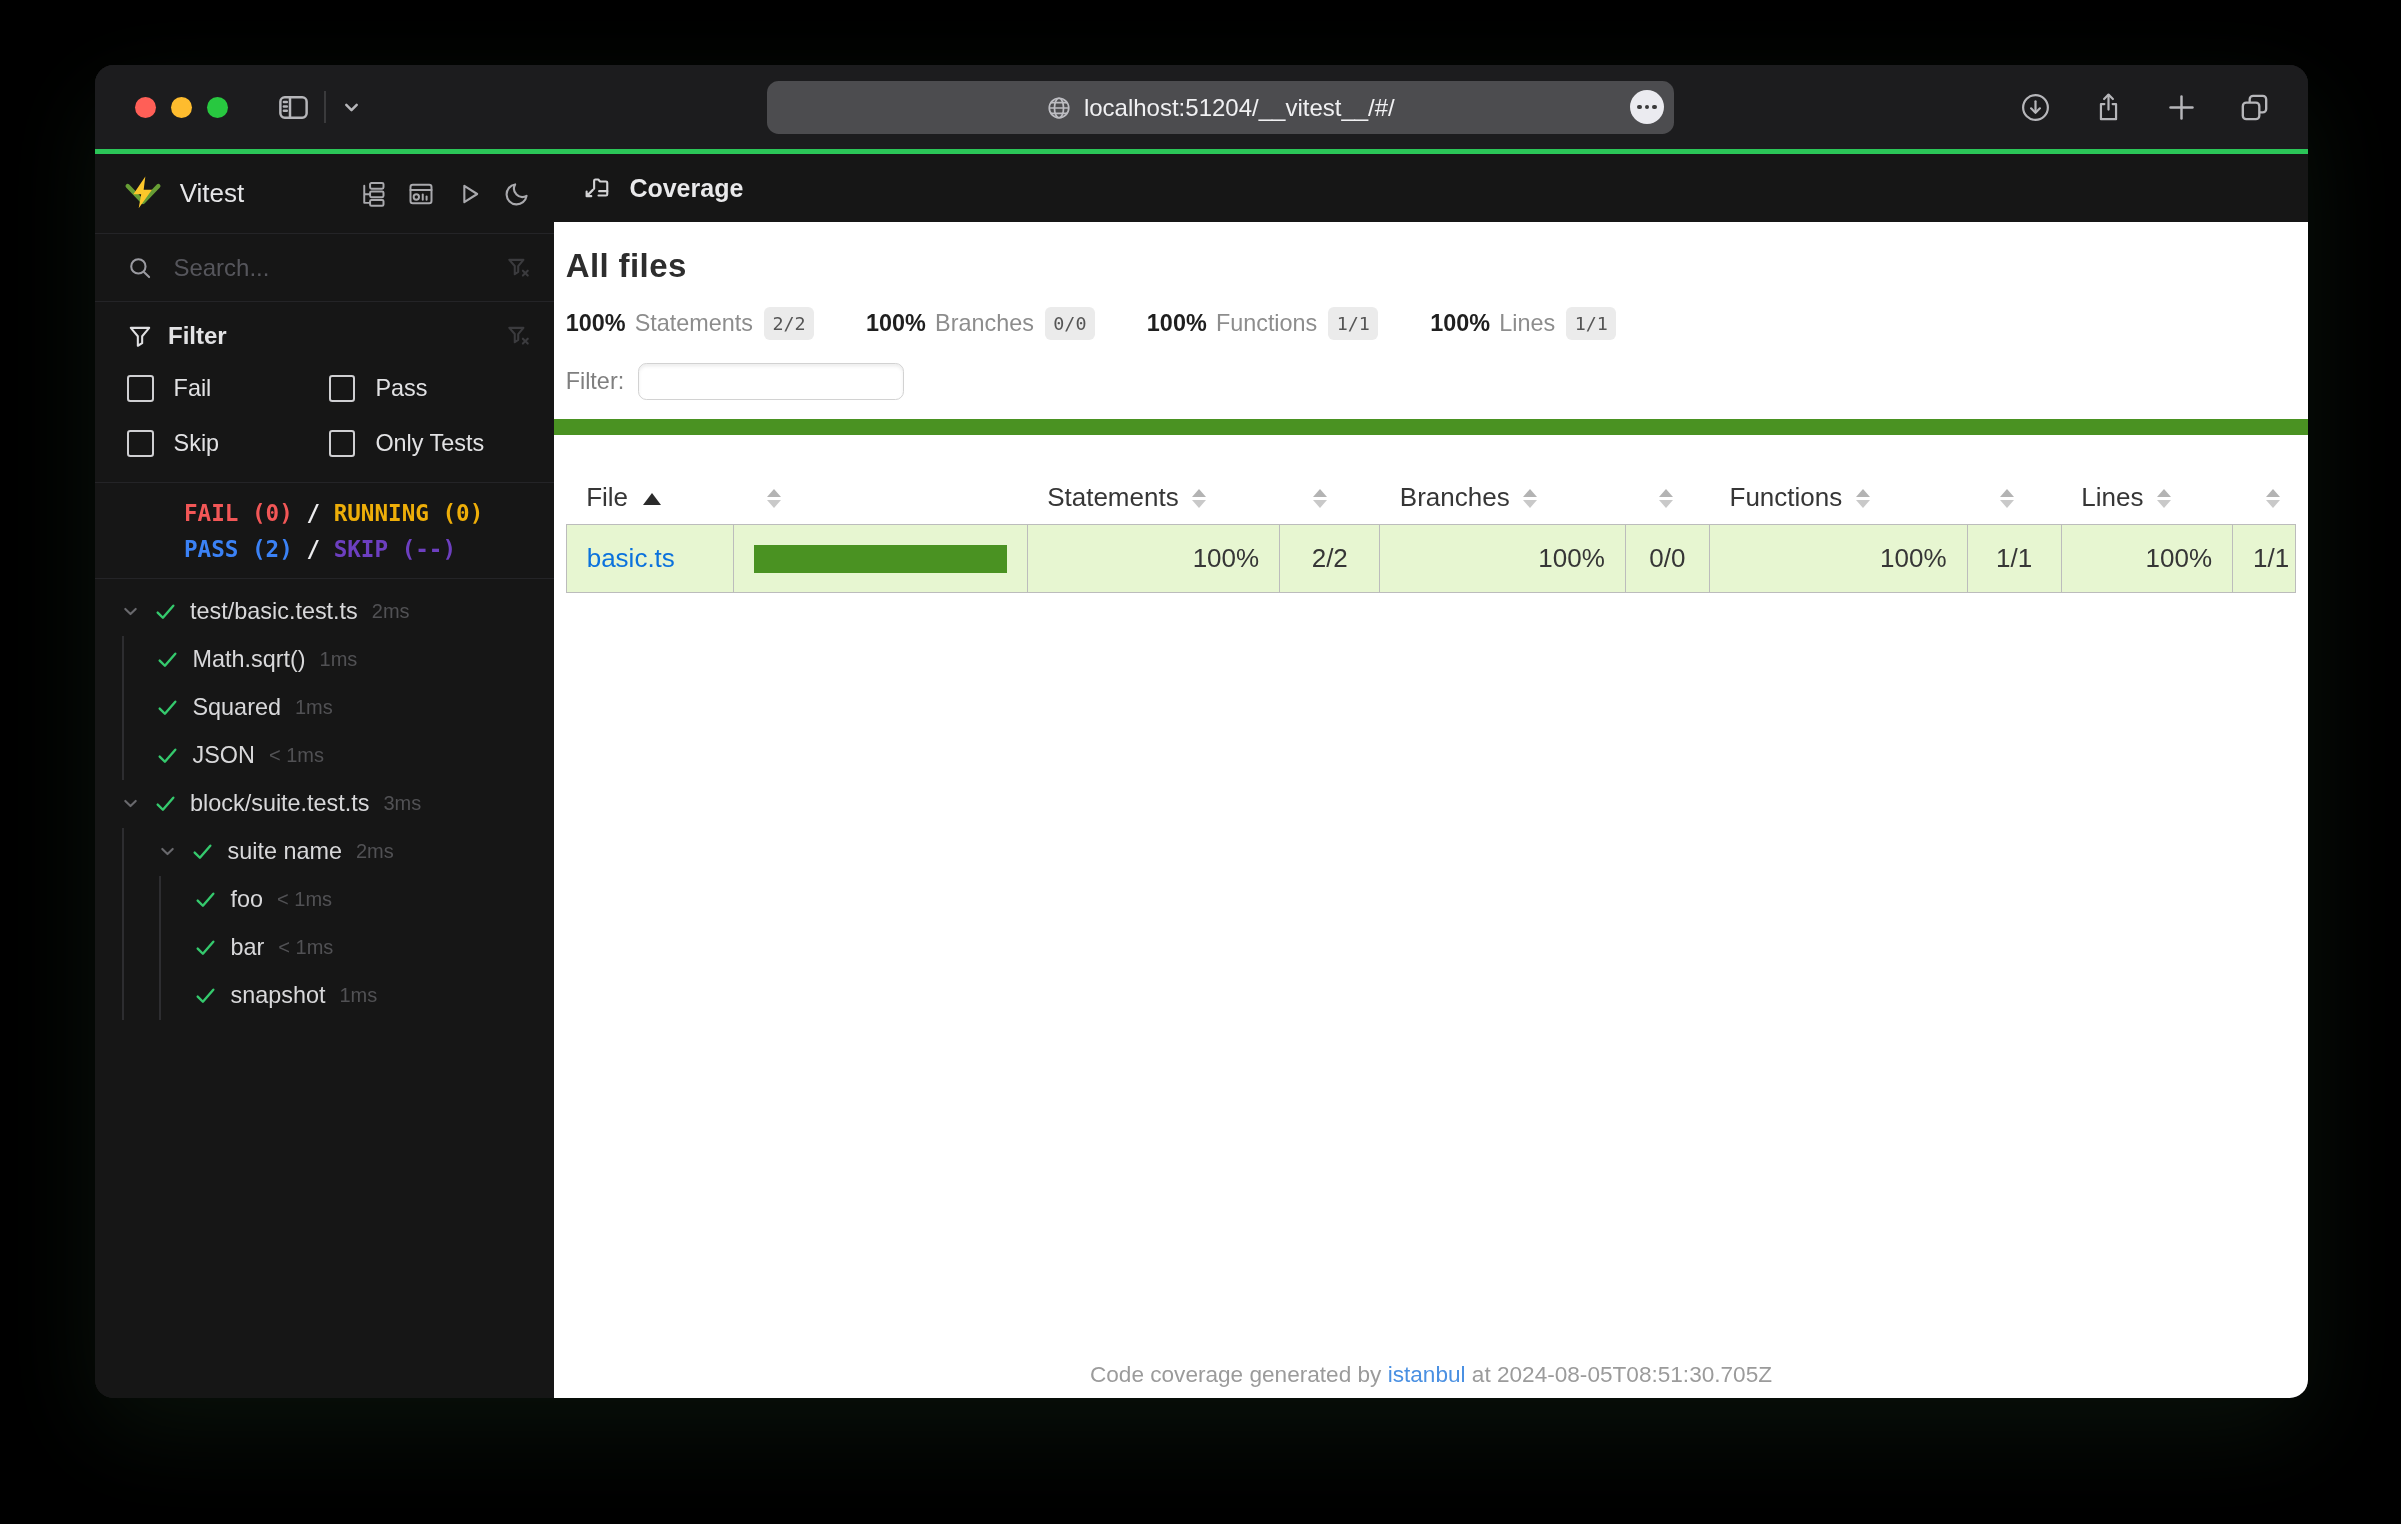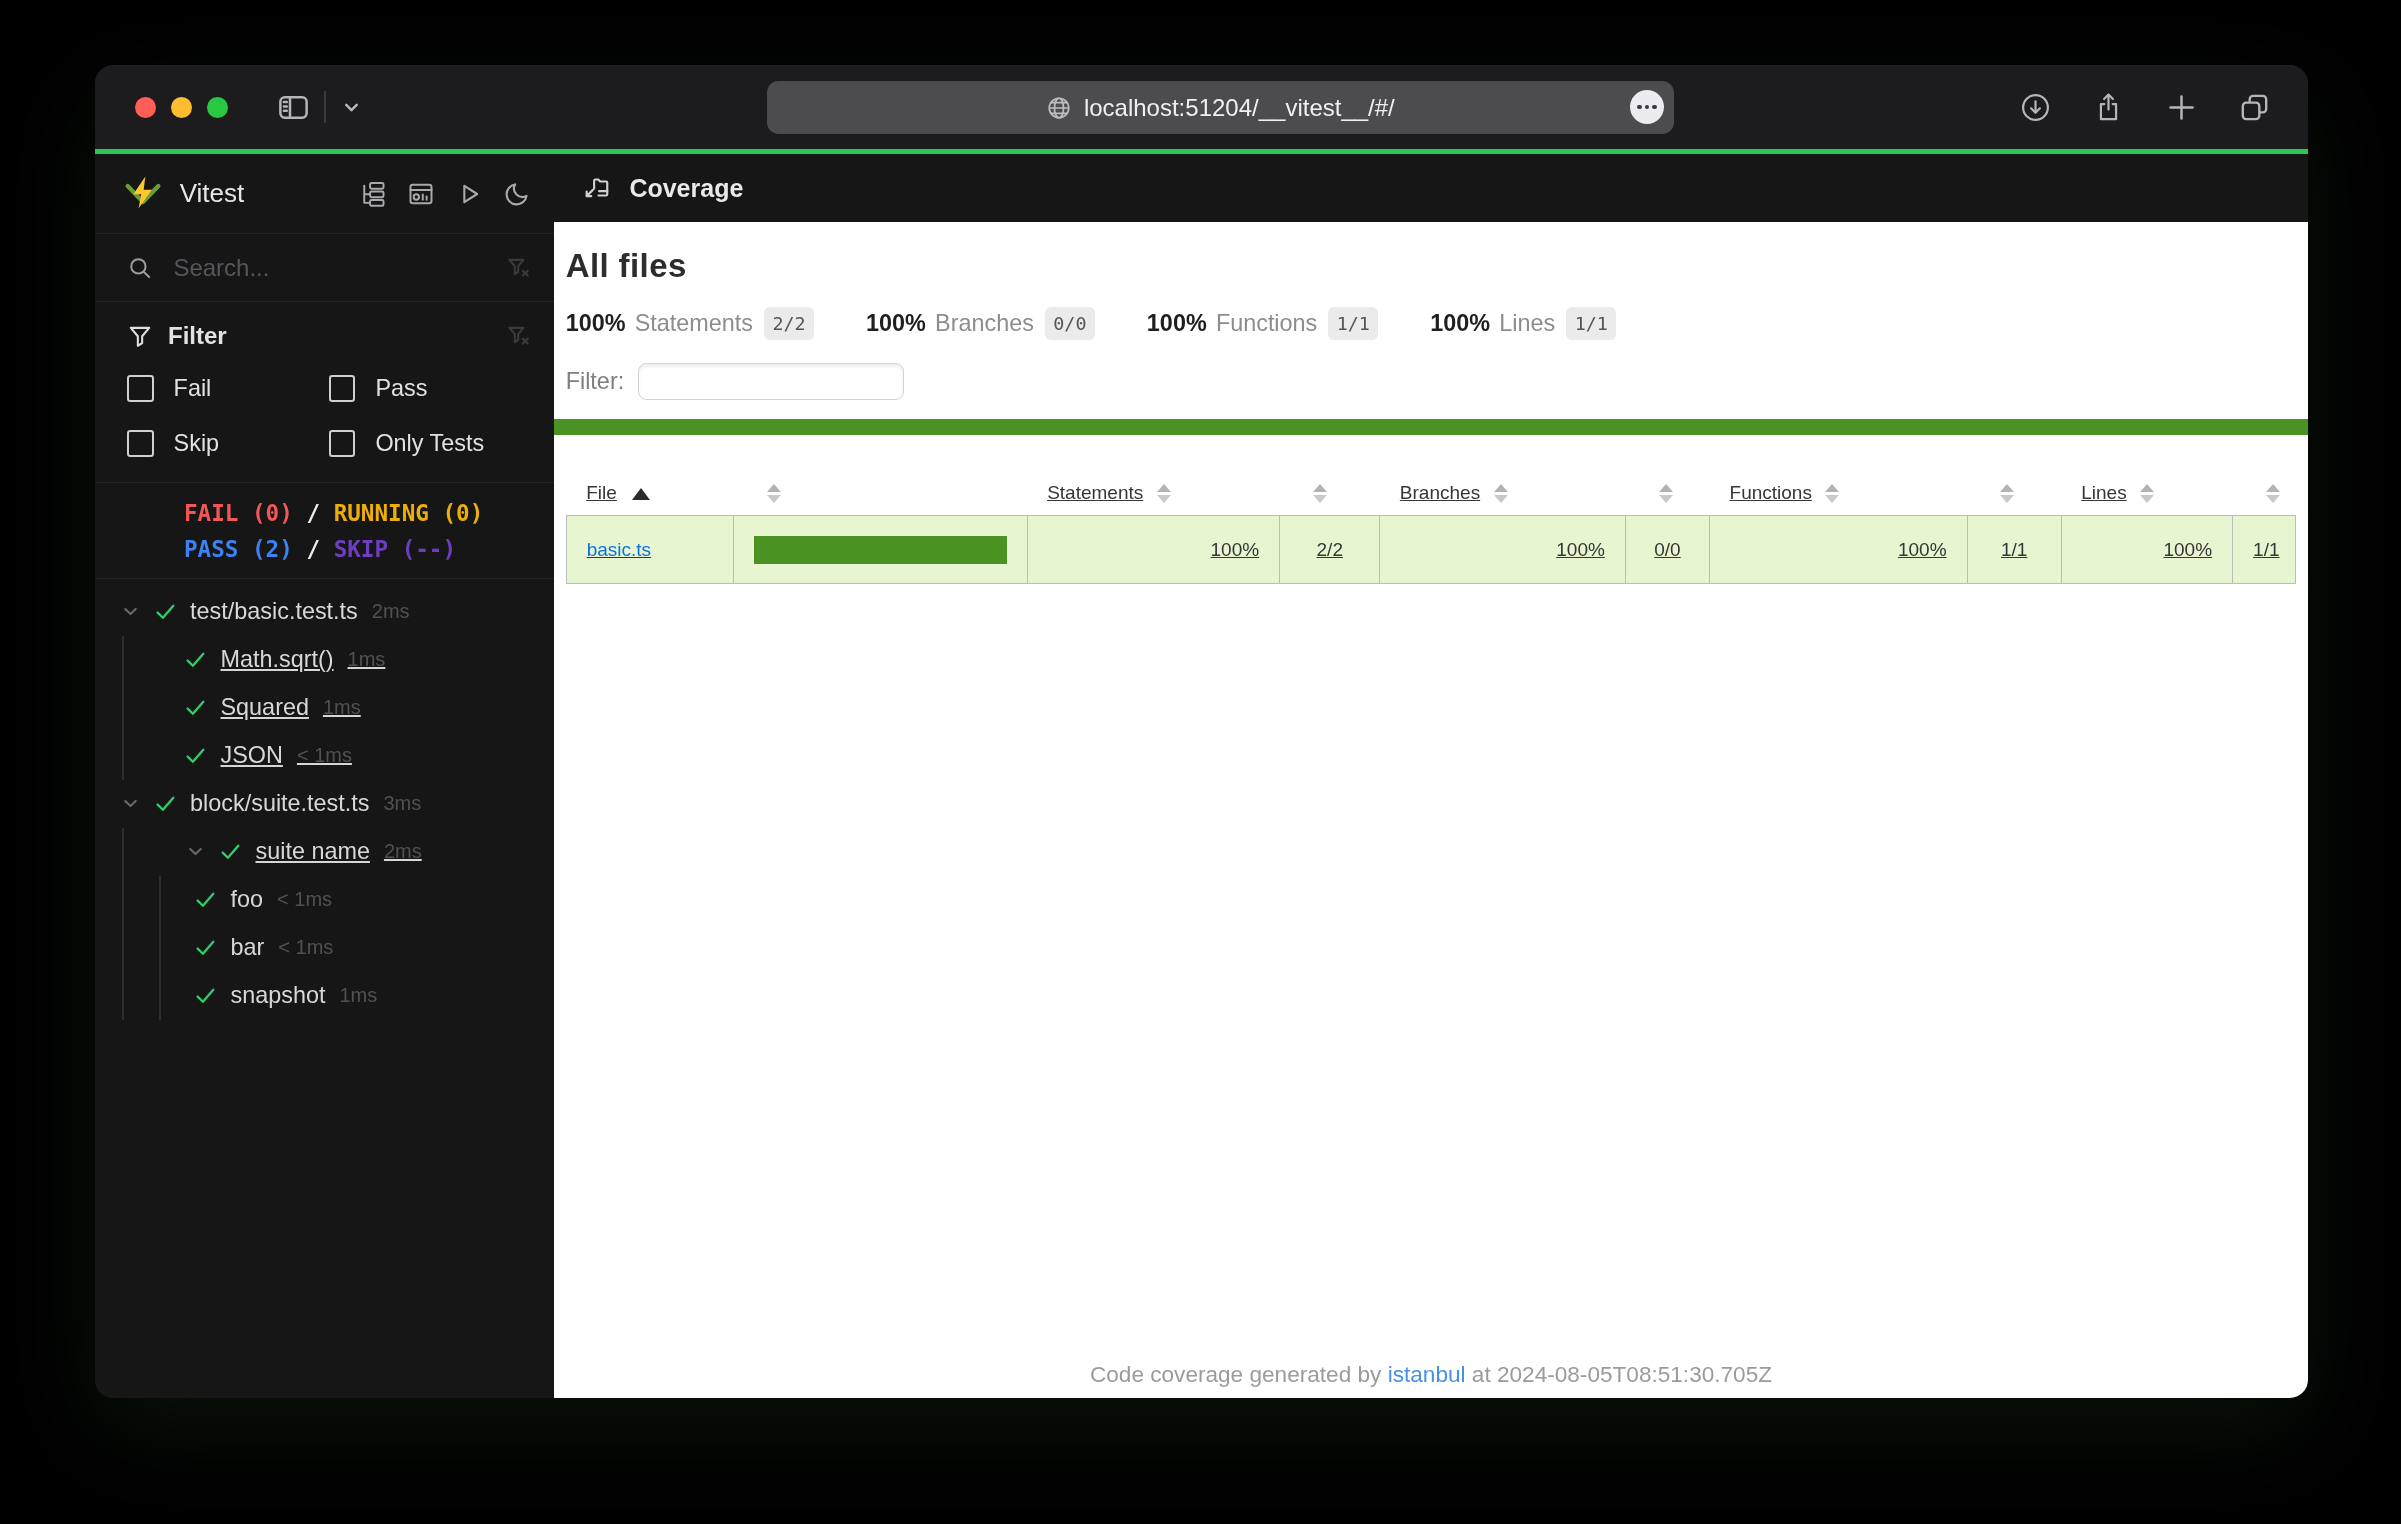--- a/index.html
+++ b/index.html
@@ -44,21 +44,21 @@
   .filter-title-row .dim-icon{margin-left:auto;}
   .filter-grid{margin-top:25px;display:grid;grid-template-columns:1fr 1fr;row-gap:28px;}
   .cb-item{display:flex;align-items:center;gap:20px;}
   .cb{width:22.6px;height:22.6px;border:2.1px solid #cfcfd2;border-radius:3.3px;background:transparent;flex:0 0 auto;}
   .cb-label{font-size:23.4px;color:#e2e2e4;}
   .sb-status{flex:0 0 auto;padding:11.7px 0 11.7px 89px;border-bottom:1.7px solid #242427;
              font-family:"DejaVu Sans Mono",monospace;font-weight:bold;font-size:22.6px;line-height:36px;white-space:nowrap;}
   .c-fail{color:#f25757;} .c-run{color:#eeae09;} .c-pass{color:#3b82f6;} .c-skip{color:#6d3fc0;} .c-sep{color:#ececee;}
   .sb-tree{flex:1;min-height:0;padding-top:8.4px;overflow:hidden;}
   .tree-row{height:48px;display:flex;align-items:center;position:relative;padding-left:22.6px;}
-  .tree-row.l1{padding-left:88px;text-decoration:underline;}
+  .tree-row.l1{padding-left:60px;}
   .tree-row.l2{padding-left:98px;}
   .guide{position:absolute;top:0;bottom:0;width:1.7px;background:#2d2d30;}
   .guide.g1{left:27px;} .guide.g2{left:64px;}
   .tr-chevron{color:#69696d;display:inline-flex;margin-right:10px;flex:0 0 auto;}
   .tr-check{color:#35c96d;display:inline-flex;margin-right:12.5px;flex:0 0 auto;}
   .tr-label{font-size:23.4px;color:#d8d8da;white-space:nowrap;}
   .tr-dur{margin-left:14px;font-size:20px;color:#515154;white-space:nowrap;}
   
   .main{flex:1;min-width:0;display:flex;flex-direction:column;background:#fff;}
   .main-header{height:68px;flex:0 0 auto;background:#161616;display:flex;align-items:center;padding-left:27px;gap:18.4px;color:#e9e9eb;}
@@ -70,21 +70,21 @@
   .metric b{color:#1f1f1f;margin-right:9.2px;}
   .frac{background:#ebebeb;color:#555;font-family:"DejaVu Sans Mono",monospace;font-size:18.4px;
         padding:5.8px 8.4px;border-radius:5.8px;margin-left:11px;}
   .hint{margin-top:35px;font-size:23.4px;color:#8a8a8a;}
   .hint .it{font-style:italic;}
   .filterrow{margin-top:23.4px;display:flex;align-items:center;gap:13.4px;font-size:23.4px;color:#7f7f7f;}
   .cov-filter-input{width:244px;height:35px;border:1.7px solid #d2d2d2;border-radius:8.4px;outline:none;
                     box-shadow:inset 0 2.5px 3.3px rgba(0,0,0,.07);font-size:22px;padding:0 10px;
                     font-family:"Liberation Sans",sans-serif;}
   .statusline{height:16px;margin:19px -11.7px 0 -11.7px;}
-  table.cov{width:100%;margin-top:35px;border-collapse:collapse;table-layout:fixed;font-size:19px;text-decoration:underline;}
+  table.cov{width:100%;margin-top:35px;border-collapse:collapse;table-layout:fixed;font-size:26px;}
   table.cov th{font-weight:normal;color:#363636;text-align:left;padding:11.7px 20px;white-space:nowrap;}
   table.cov td{height:67px;padding:0 20px;border:1.7px solid #bcbcbc;white-space:nowrap;}
   .ta-r{text-align:right;} .ta-c{text-align:center;}
   .file-link{color:#0b72dd;text-decoration:none;}
   .bar-fill{height:27.6px;width:100%;}
   .sorter{display:inline-block;vertical-align:middle;margin-left:13.4px;}
   .sorter i{display:block;width:0;height:0;border-left:7.5px solid transparent;border-right:7.5px solid transparent;}
   .sorter .up{border-bottom:8.4px solid #b3b3b3;margin-bottom:3.3px;}
   .sorter .dn{border-top:8.4px solid #c9c9c9;}
   .caret-asc{display:inline-block;vertical-align:middle;margin-left:15px;width:0;height:0;

